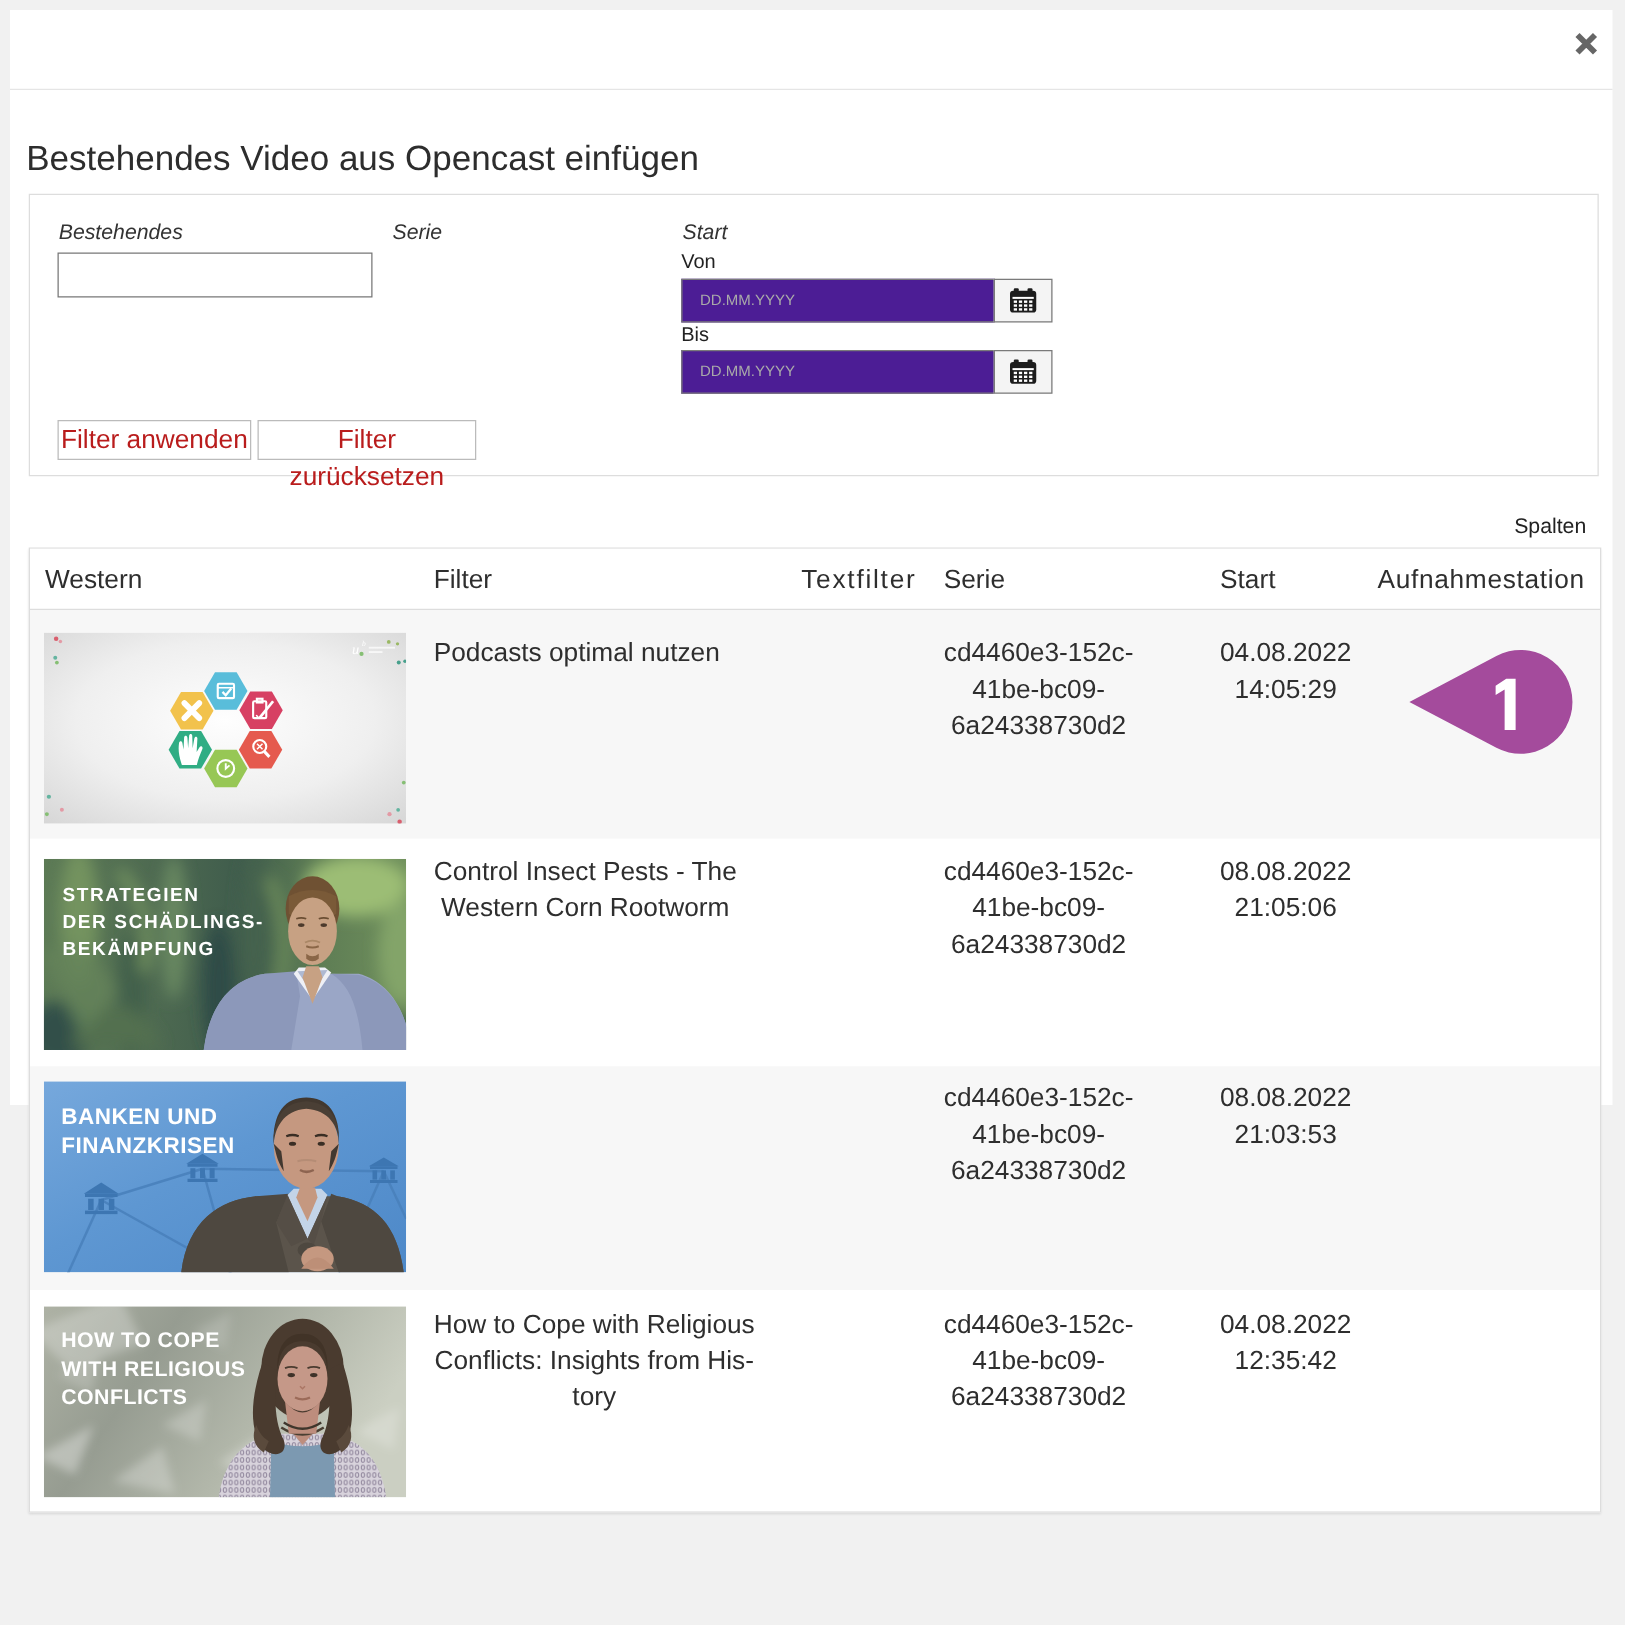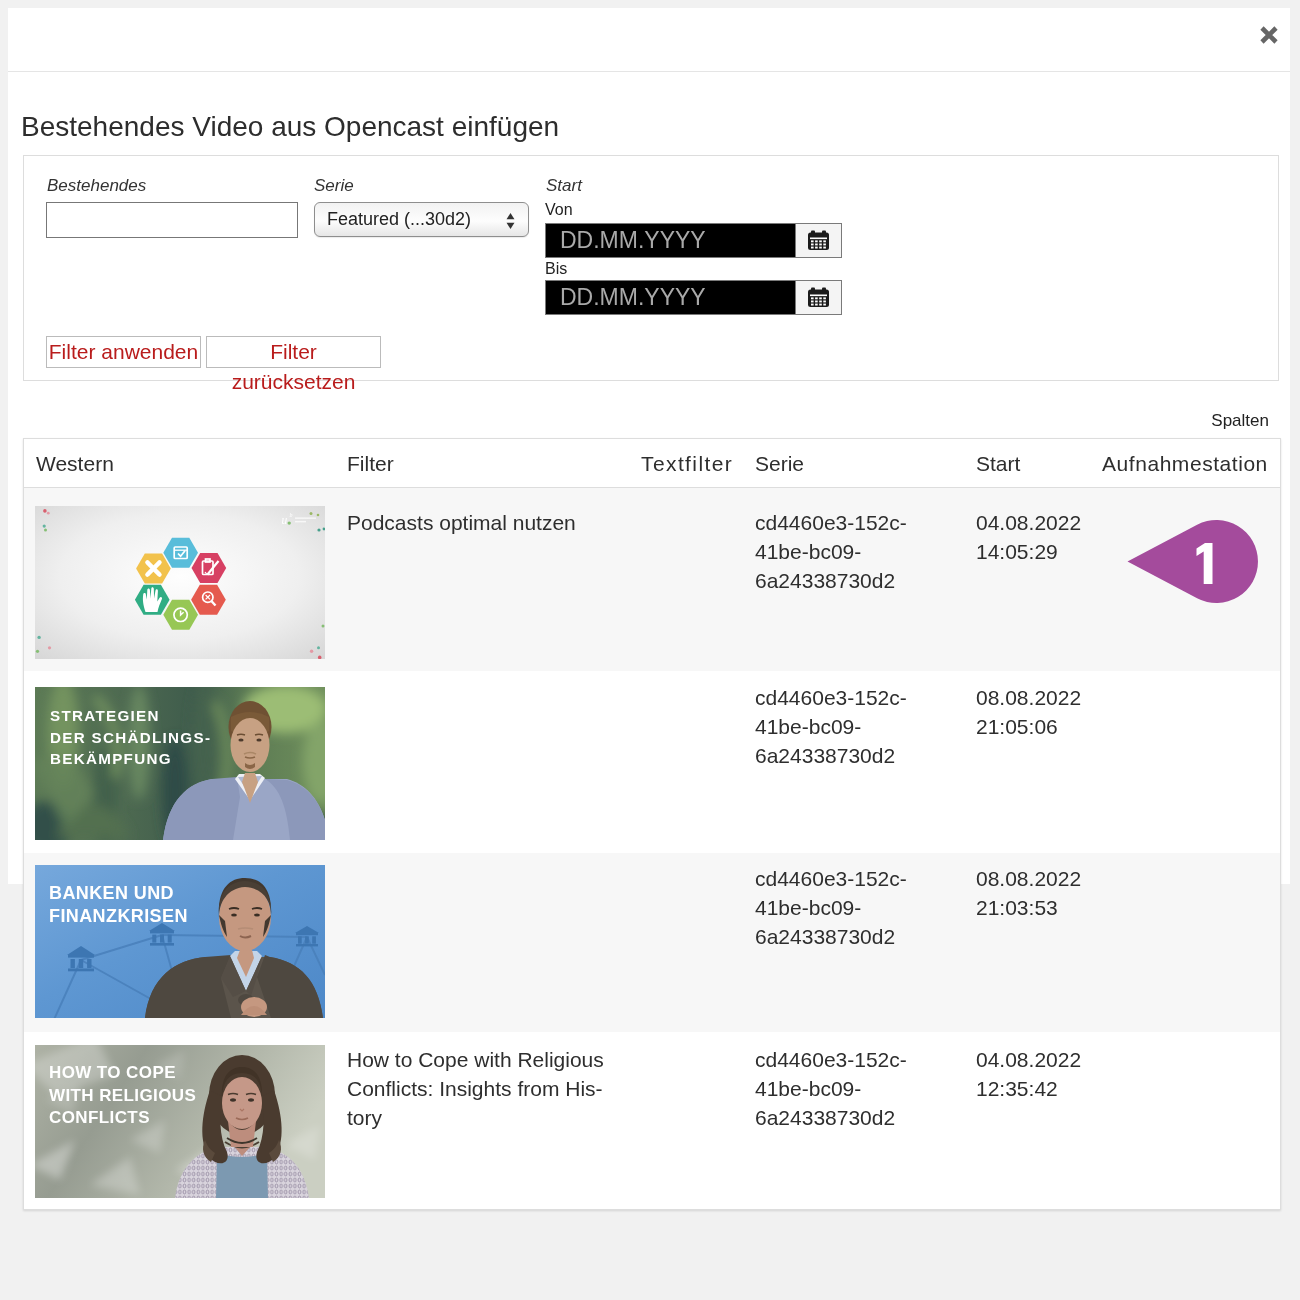--- a/index.html
+++ b/index.html
@@ -8,50 +8,44 @@
   .mhead{position:absolute;left:0;top:0;width:100%;height:63px;border-bottom:1px solid #e5e5e5;}
   .close{position:absolute;top:12px;right:6px;width:30px;height:30px;}
   .title{position:absolute;left:13px;top:103px;font-size:28px;color:#2d2d2d;}
   .panel{position:absolute;left:15px;top:147px;width:1256px;height:226px;border:1px solid #ddd;background:#fff;box-sizing:border-box;}
   .lbl{position:absolute;font-style:italic;font-size:17px;color:#333;}
   .txtin{position:absolute;left:22px;top:46px;width:252px;height:36px;border:1px solid #777;box-sizing:border-box;background:#fff;}
   .sel{position:absolute;left:290px;top:46px;width:215px;height:35px;border:1px solid #8e8e8e;border-radius:6px;box-sizing:border-box;background:linear-gradient(180deg,#f2f2f2 0%,#fdfdfd 55%,#e6e6e6 100%);box-shadow:0 1px 1px rgba(0,0,0,.08);font-size:18px;color:#222;line-height:33px;padding-left:12px;}
   .selarr{position:absolute;right:13px;top:9px;width:9px;height:18px;}
   .dlbl{position:absolute;font-size:16px;color:#222;}
   .dgrp{position:absolute;left:521px;height:35px;}
-  .din{position:absolute;left:0;top:0;width:251px;height:35px;border:1px solid #7a7a7a;box-sizing:border-box;background:#000000;font-size:23px;color:#a9a9a9;line-height:33px;padding-left:14px;}
+  .din{position:absolute;left:0;top:0;width:251px;height:35px;border:1px solid #7a7a7a;box-sizing:border-box;background:#4c1d95;font-size:12px;color:#a9a9a9;line-height:33px;padding-left:14px;}
   .dbtn{position:absolute;left:250px;top:0;width:47px;height:35px;border:1px solid #7a7a7a;box-sizing:border-box;background:#f4f4f4;}
   .btn{position:absolute;top:180px;height:32px;border:1px solid #bbb;background:#fff;box-sizing:border-box;font-size:21px;color:#b91c1c;text-align:center;line-height:30px;}
   .spalten{position:absolute;right:21px;top:403px;font-size:17px;color:#222;}
   .tbl{position:absolute;left:15px;top:430px;width:1256px;height:770px;border:1px solid #ddd;background:#fff;box-shadow:0 1px 2px rgba(0,0,0,.12);}
   .trow{position:absolute;left:0;width:1256px;}
   .hcell{position:absolute;top:13px;font-size:21px;color:#2e2e2e;}
-  .cell{position:absolute;font-size:21px;line-height:29px;color:#2e2e2e;}
+  .cell{position:absolute;font-size:21px;line-height:29px;color:#2e2e2e;text-align:center;}
   .thumb{position:absolute;left:11px;width:290px;height:153px;overflow:hidden;}
   .marker{position:absolute;left:1123px;top:515px;width:140px;height:93px;}
 </style>
 </head>
 <body>
 <div class="modal">
   <div class="mhead">
     <svg class="close" viewBox="0 0 30 30">
         <path d="M8 8 L22 22 M22 8 L8 22" stroke="#666" stroke-width="4.6" stroke-linecap="butt"></path>
       </svg>
   </div>
   <div class="title">Bestehendes Video aus Opencast einfügen</div>
   <div class="panel">
     <div class="lbl" style="left:23px;top:20px;">Bestehendes</div>
     <input class="txtin" type="text" style="">
     <div class="lbl" style="left:290px;top:20px;">Serie</div>
-    <div class="sel">Featured (...30d2)
-      <svg class="selarr" viewBox="0 0 10 20">
-          <path d="M5 1 L9.4 8 H0.6 Z" fill="#333"></path>
-          <path d="M5 19 L0.6 12 H9.4 Z" fill="#333"></path>
-        </svg>
-    </div>
     <div class="lbl" style="left:522px;top:20px;">Start</div>
     <div class="dlbl" style="left:521px;top:45px;">Von</div>
     <div class="dgrp" style="top:67px;">
       <div class="din">DD.MM.YYYY</div>
       <div class="dbtn">
           <svg style="position:absolute;left:11px;top:6px;" width="23" height="21" viewBox="0 0 23 21">
         <rect x="1" y="2.5" width="21" height="17.5" rx="2.5" fill="#1c1c1c"></rect>
         <rect x="4" y="0.5" width="4" height="4" rx="1" fill="#1c1c1c"></rect>
         <rect x="15" y="0.5" width="4" height="4" rx="1" fill="#1c1c1c"></rect>
         <rect x="3" y="7.5" width="17" height="1.6" fill="#fff"></rect>
@@ -239,20 +233,21 @@
           <path d="M210 70 Q215 72 220 70" stroke="#8a6647" stroke-width="1.6" fill="none"></path>
           <path d="M209 67 Q215 64 221 67" stroke="#a3815f" stroke-width="1.4" fill="none" opacity=".8"></path>
           <path d="M210 76 Q215 80 220 76 L220 80 Q215 84 210 80 Z" fill="#8a6647"></path>
         </g>
         <g font-family="Liberation Sans,sans-serif" font-weight="bold" fill="#fff" font-size="15.2" letter-spacing="1.3">
           <text x="15" y="34">STRATEGIEN</text>
           <text x="15" y="55.7">DER SCHÄDLINGS-</text>
           <text x="15" y="77">BEKÄMPFUNG</text>
         </g>
       </svg></div>
+      <div class="cell" style="left:323px;top:12px;">Control Insect Pests - The<br>Western Corn Rootworm</div>
       <div class="cell" style="left:731px;top:12px;">cd4460e3-152c-<br>41be-bc09-<br>6a24338730d2</div>
       <div class="cell" style="left:952px;top:12px;">08.08.2022<br>21:05:06</div>
     </div>
 
     <div class="trow" style="top:414px;height:179px;background:#f7f7f7;">
       <div class="thumb" style="top:12px;" id="th3"><svg width="290" height="153" viewBox="0 0 290 153">
         <defs>
           <linearGradient id="g3" x1="0" y1="0" x2="1" y2="1">
             <stop offset="0%" stop-color="#76a8dc"></stop>
                 <stop offset="45%" stop-color="#5e97d2"></stop>

